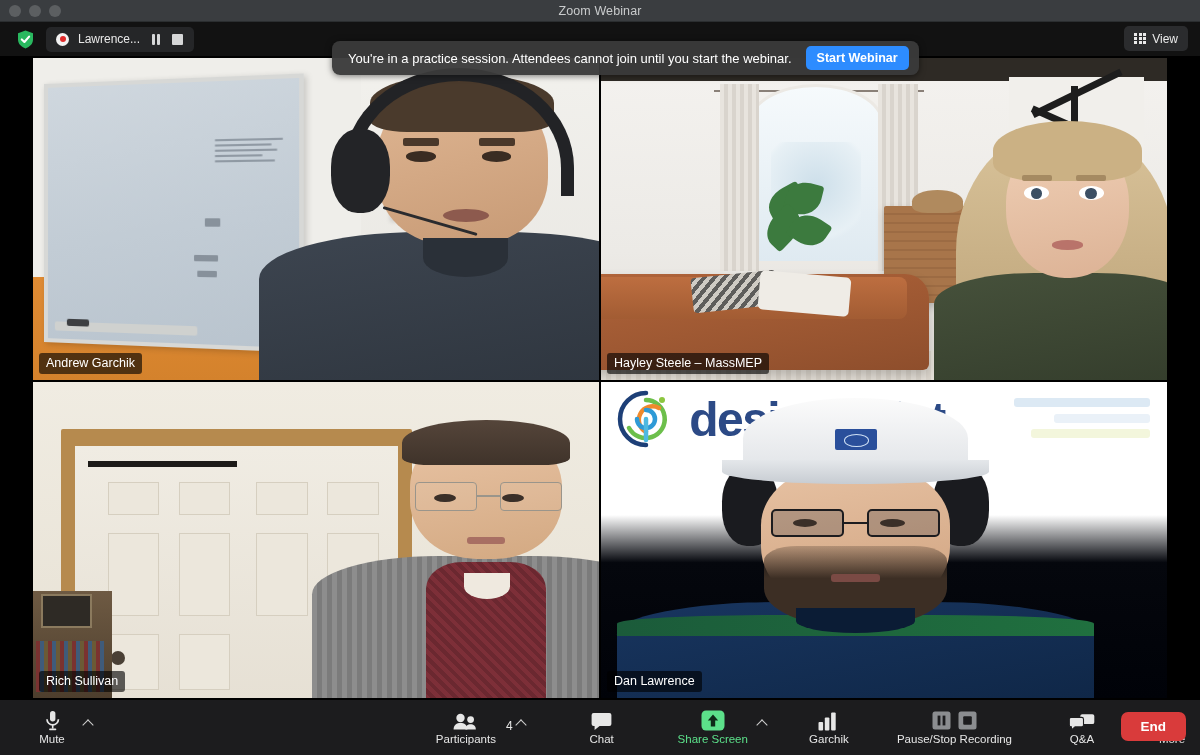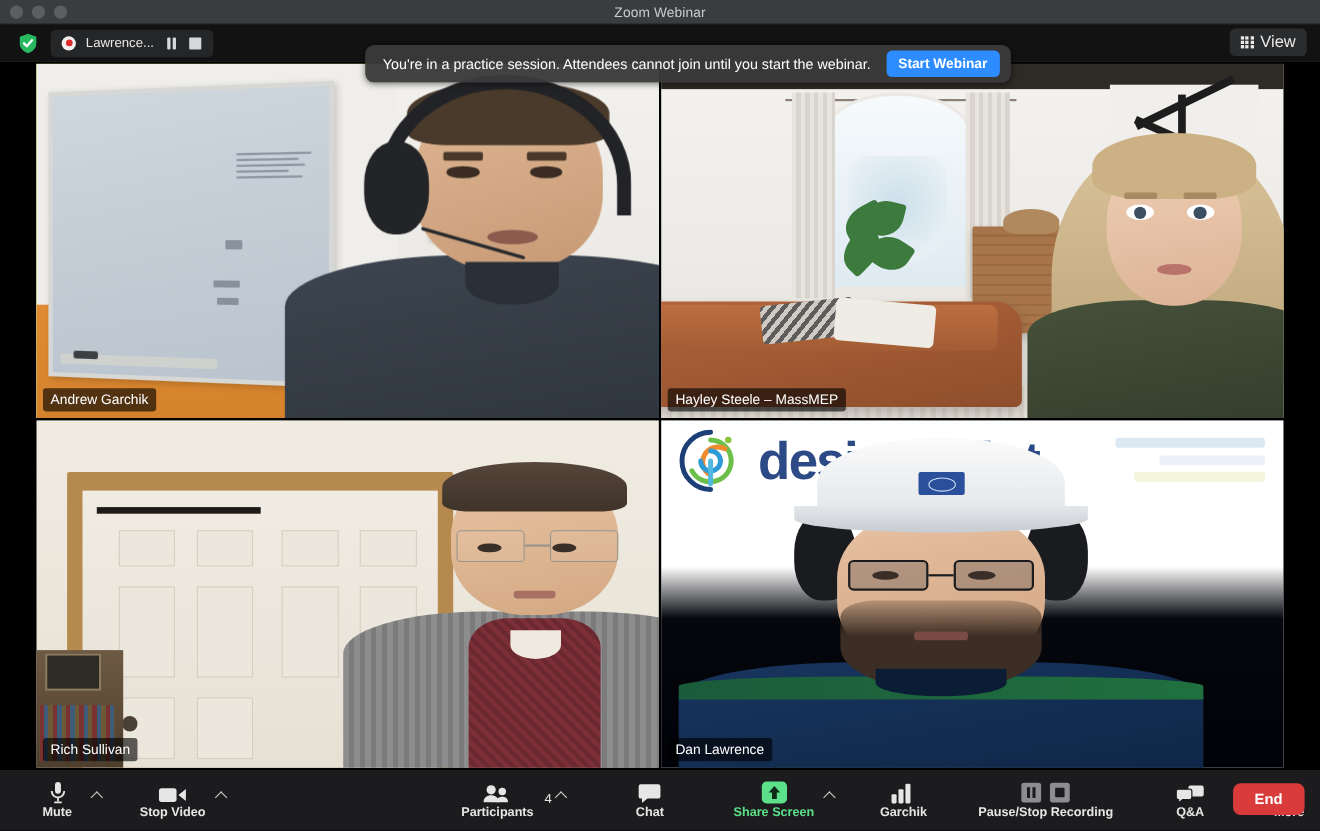--- a/index.html
+++ b/index.html
@@ -72,21 +72,21 @@
   }
   .rec-btn .bar { width: 3px; height: 11px; background: #d6d7d8; border-radius: 1px; }
   .rec-btn .sq  { width: 11px; height: 11px; background: #d6d7d8; border-radius: 1px; }
 
   .view-btn {
     position: absolute; right: 12px; top: 4px;
     height: 25px; background: #2b2c2e; border-radius: 5px;
     display: flex; align-items: center; gap: 6px; padding: 0 10px;
     cursor: pointer;
   }
-  .view-label { font-size: 15px; color: #eaeaea; }
+  .view-label { font-size: 12px; color: #eaeaea; }
   .grid-icon {
     width: 12px; height: 12px;
     display: grid; grid-template-columns: repeat(3, 1fr); grid-template-rows: repeat(3, 1fr);
     gap: 1.2px;
   }
   .grid-icon i { background: #eaeaea; display: block; }
 
   
   .banner {
     position: absolute; top: 41px; left: 332px;
@@ -396,21 +396,20 @@
   
   .toolbar {
     position: absolute; bottom: 0; left: 0; width: 1200px; height: 55px;
     background: #1c1c1e;
     display: flex; align-items: center;
   }
   .tb-item {
     display:flex; flex-direction:column; align-items:center; justify-content:center;
     min-width: 56px; height: 50px; cursor:pointer; gap: 3px;
     padding: 0 6px;
-    font-weight: bold;
   }
   .tb-icon { height: 21px; display:flex; align-items:flex-end; justify-content:center; }
   .tb-label { font-size: 11.5px; color: #e6e6e6; white-space: nowrap; line-height: 1; }
   .tb-item.green .tb-label { color: #5ce08a; }
   .caret {
     width: 10px; height: 10px; margin-left: 3px; margin-top: -10px;
     position: relative; cursor: pointer;
   }
   .caret::before {
     content: ""; position: absolute; left: 1px; top: 3px;
@@ -673,32 +672,20 @@
             <path d="M2 9.2 A5.7 5.7 0 0 0 13.4 9.2" stroke="#e6e6e6" stroke-width="1.7" fill="none"></path>
             <rect x="6.9" y="14.6" width="1.6" height="4" fill="#e6e6e6"></rect>
             <rect x="4.1" y="18.6" width="7.2" height="1.6" rx="0.8" fill="#e6e6e6"></rect>
           </svg>
         </span>
         <span class="tb-label">Mute</span>
       </div>
       <span class="caret"></span>
     </div>
 
-    <div class="with-caret" style="margin-left:28px;">
-      <div class="tb-item">
-        <span class="tb-icon">
-          <svg width="26" height="17" viewBox="0 0 26 17">
-            <rect x="0.5" y="2.5" width="16" height="12.5" rx="2.4" fill="#e6e6e6"></rect>
-            <path d="M18.2 8.7 L25 3.3 V14.1 Z" fill="#e6e6e6"></path>
-          </svg>
-        </span>
-        <span class="tb-label">Stop Video</span>
-      </div>
-      <span class="caret"></span>
-    </div>
 
     <div class="spacer-mid"></div>
 
     <div class="with-caret">
       <div class="tb-item">
         <span class="tb-icon">
           <svg width="28" height="18" viewBox="0 0 28 18">
             <circle cx="8.5" cy="5" r="4.2" fill="#e6e6e6"></circle>
             <path d="M1.6 16.4 C1.6 11.9 4.7 10 8.5 10 C12.3 10 15.4 11.9 15.4 16.4 Z" fill="#e6e6e6"></path>
             <circle cx="18.6" cy="6.6" r="3.4" fill="#e6e6e6"></circle>

